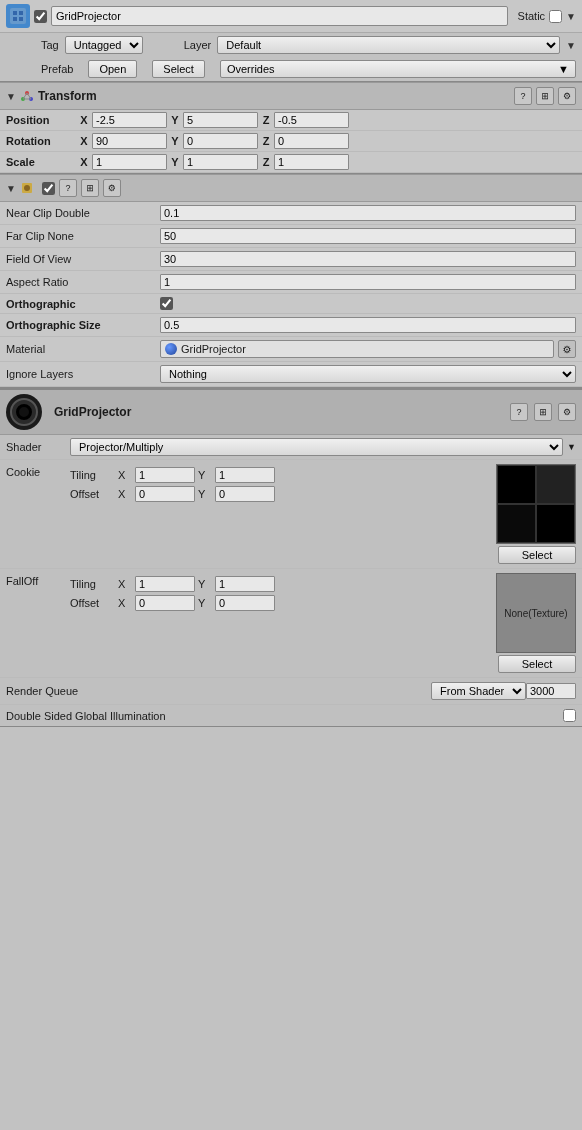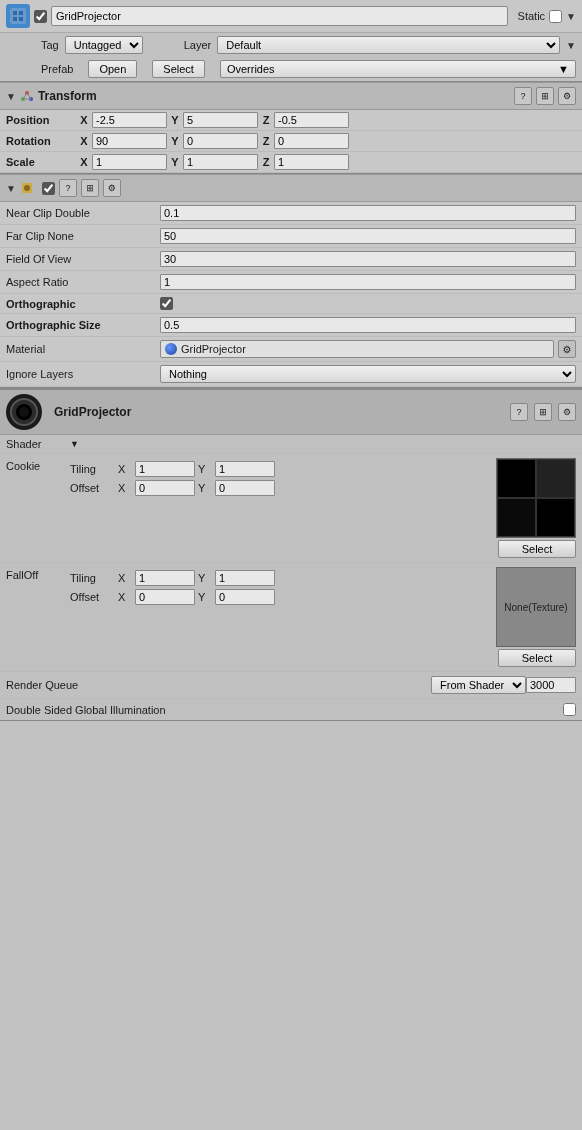--- a/index.html
+++ b/index.html
@@ -520,20 +520,23 @@
     <div style="flex:1; margin-left: 6px;">
       <span class="mat-name">GridProjector</span>
     </div>
     <div class="section-icon-btn">?</div>
     <div class="section-icon-btn">⊞</div>
     <div class="section-icon-btn">⚙</div>
   </div>
 
   <div class="shader-row">
     <span class="shader-label">Shader</span>
+    <select class="shader-select">
+      <option>Projector/Multiply</option>
+    </select>
     <span style="font-size:9px;">▼</span>
   </div>
 
   <div class="texture-section">
     <div class="texture-label-row">
       <span class="texture-label">Cookie</span>
       <div class="texture-controls">
         <div class="tiling-offset-row">
           <span class="to-label">Tiling</span>
           <span style="font-size:11px; width:14px;">X</span>

